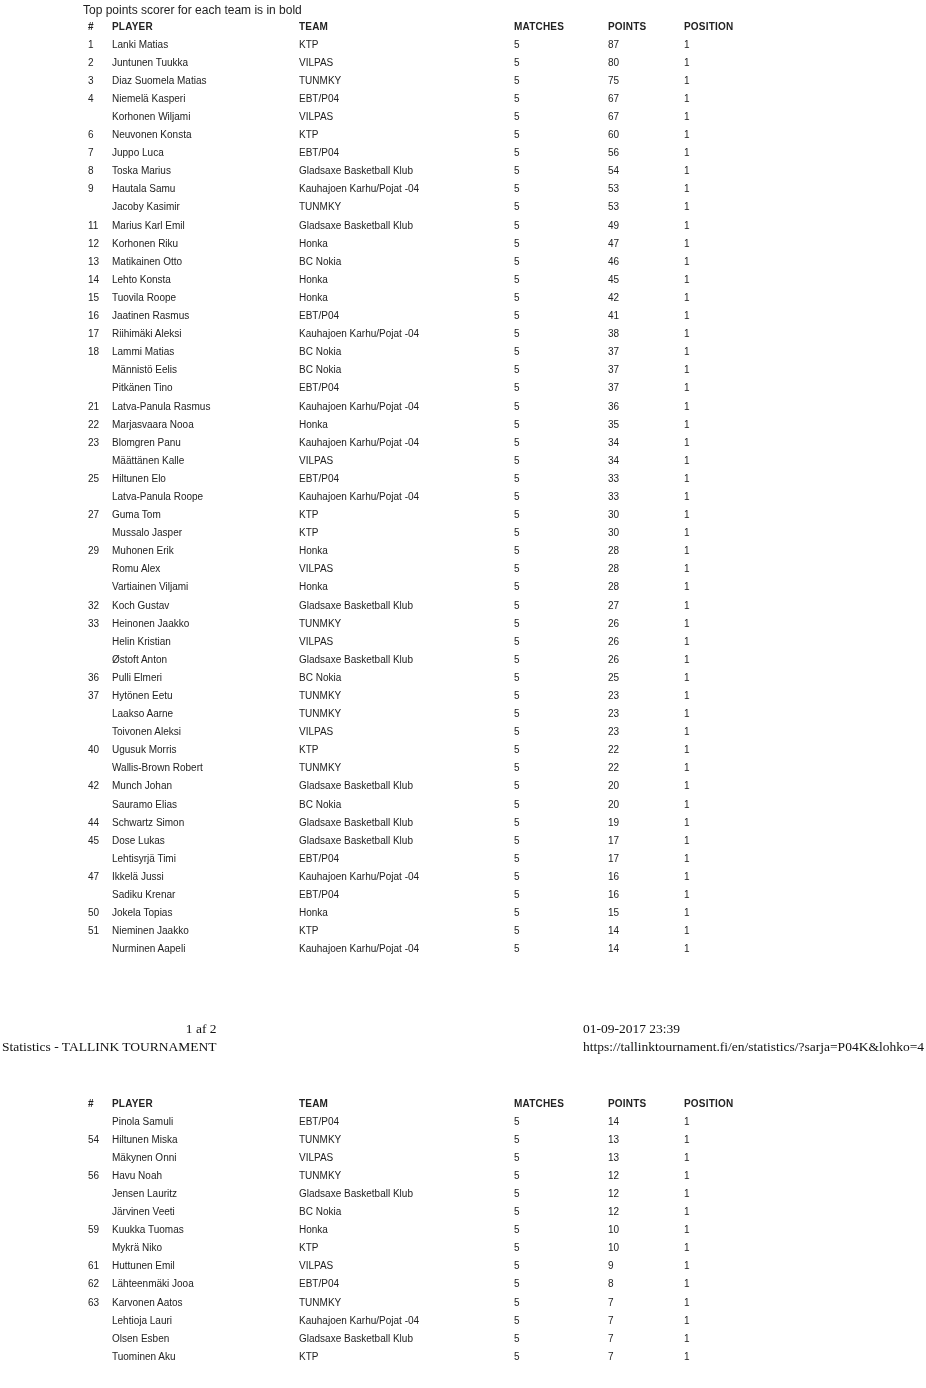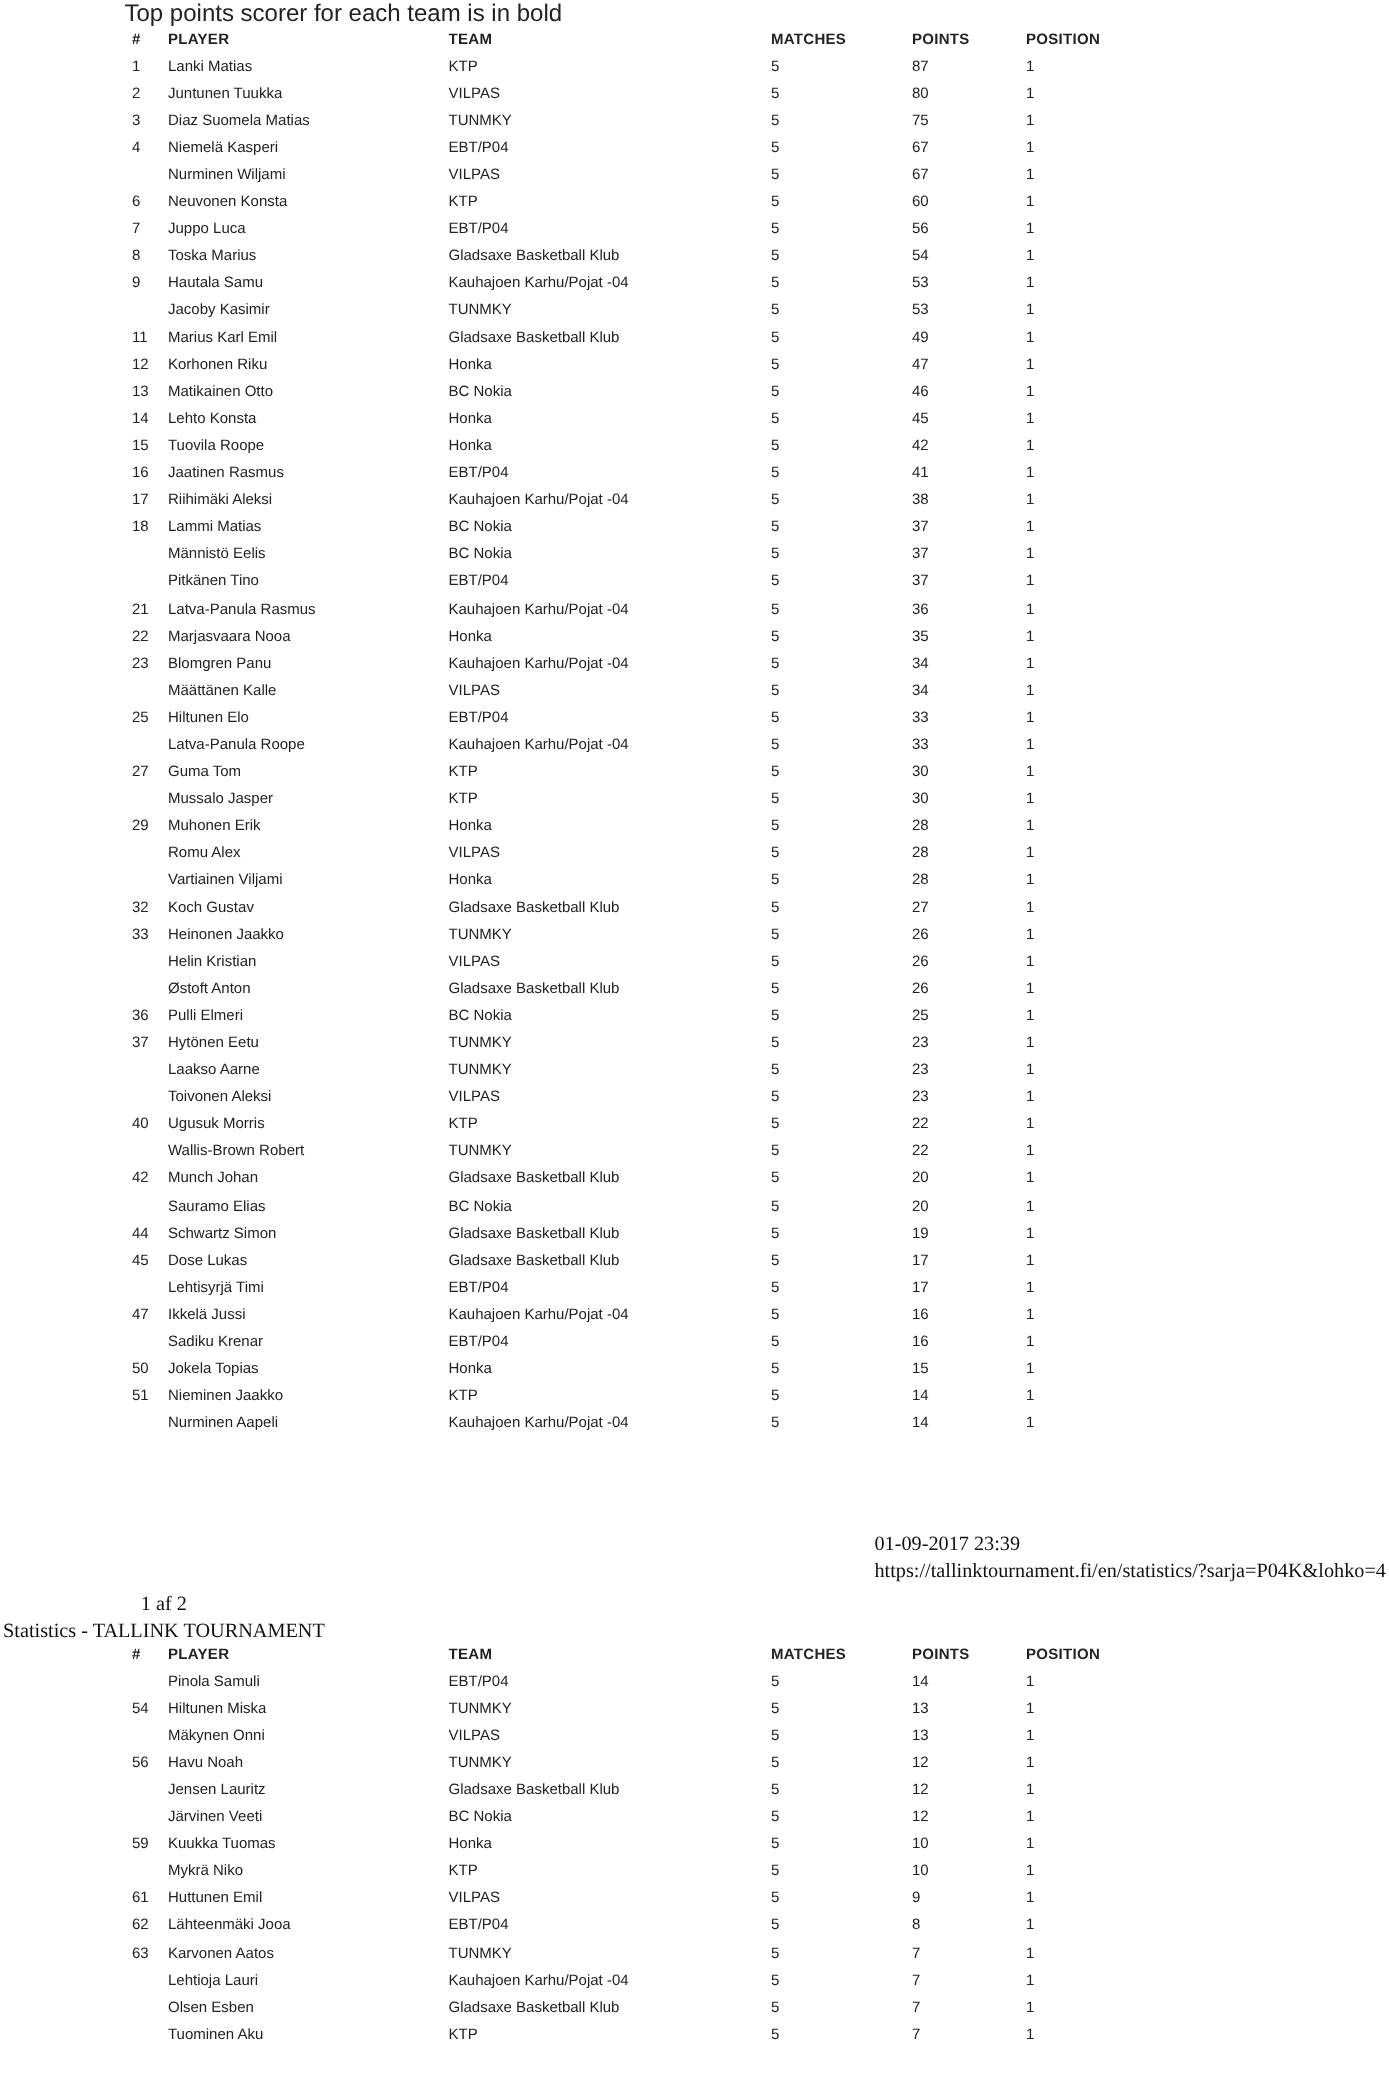--- a/index.html
+++ b/index.html
@@ -11,21 +11,21 @@
     font-family: "Liberation Sans", sans-serif;
     color: #1e1e1e;
     overflow: hidden;
   }
   .sheet { position: absolute; inset: 0; }
 
   .note {
     position: absolute;
     left: 83px;
     top: 3px;
-    font-size: 16px;
+    font-size: 12px;
     line-height: 14px;
     color: #222;
   }
 
   table.stats {
     position: absolute;
     left: 88px;
     border-collapse: collapse;
     table-layout: fixed;
     width: 662px;
@@ -59,21 +59,21 @@
   .printmeta {
     position: absolute;
     left: 2px;
     right: 2px;
     top: 1020px;
     font-family: "Liberation Serif", serif;
     font-size: 13.5px;
     line-height: 17.5px;
     color: #111;
   }
-  .printmeta .left  { float: left;  text-align: center; margin-top: 40px; }
+  .printmeta .left  { float: left;  text-align: right; }
   .printmeta .right { float: right; }
 </style>
 </head>
 <body>
 
 <div class="sheet">
 
   <div class="note">Top points scorer for each team is in bold</div>
 
   <table class="stats page1">
@@ -123,21 +123,21 @@
         <tr>
           <td>4</td>
           <td>Niemelä Kasperi</td>
           <td>EBT/P04</td>
           <td>5</td>
           <td>67</td>
           <td>1</td>
         </tr>
         <tr>
           <td></td>
-          <td>Nurminen Wiljami</td>
+          <td>Korhonen Wiljami</td>
           <td>VILPAS</td>
           <td>5</td>
           <td>67</td>
           <td>1</td>
         </tr>
         <tr>
           <td>6</td>
           <td>Neuvonen Konsta</td>
           <td>KTP</td>
           <td>5</td>

